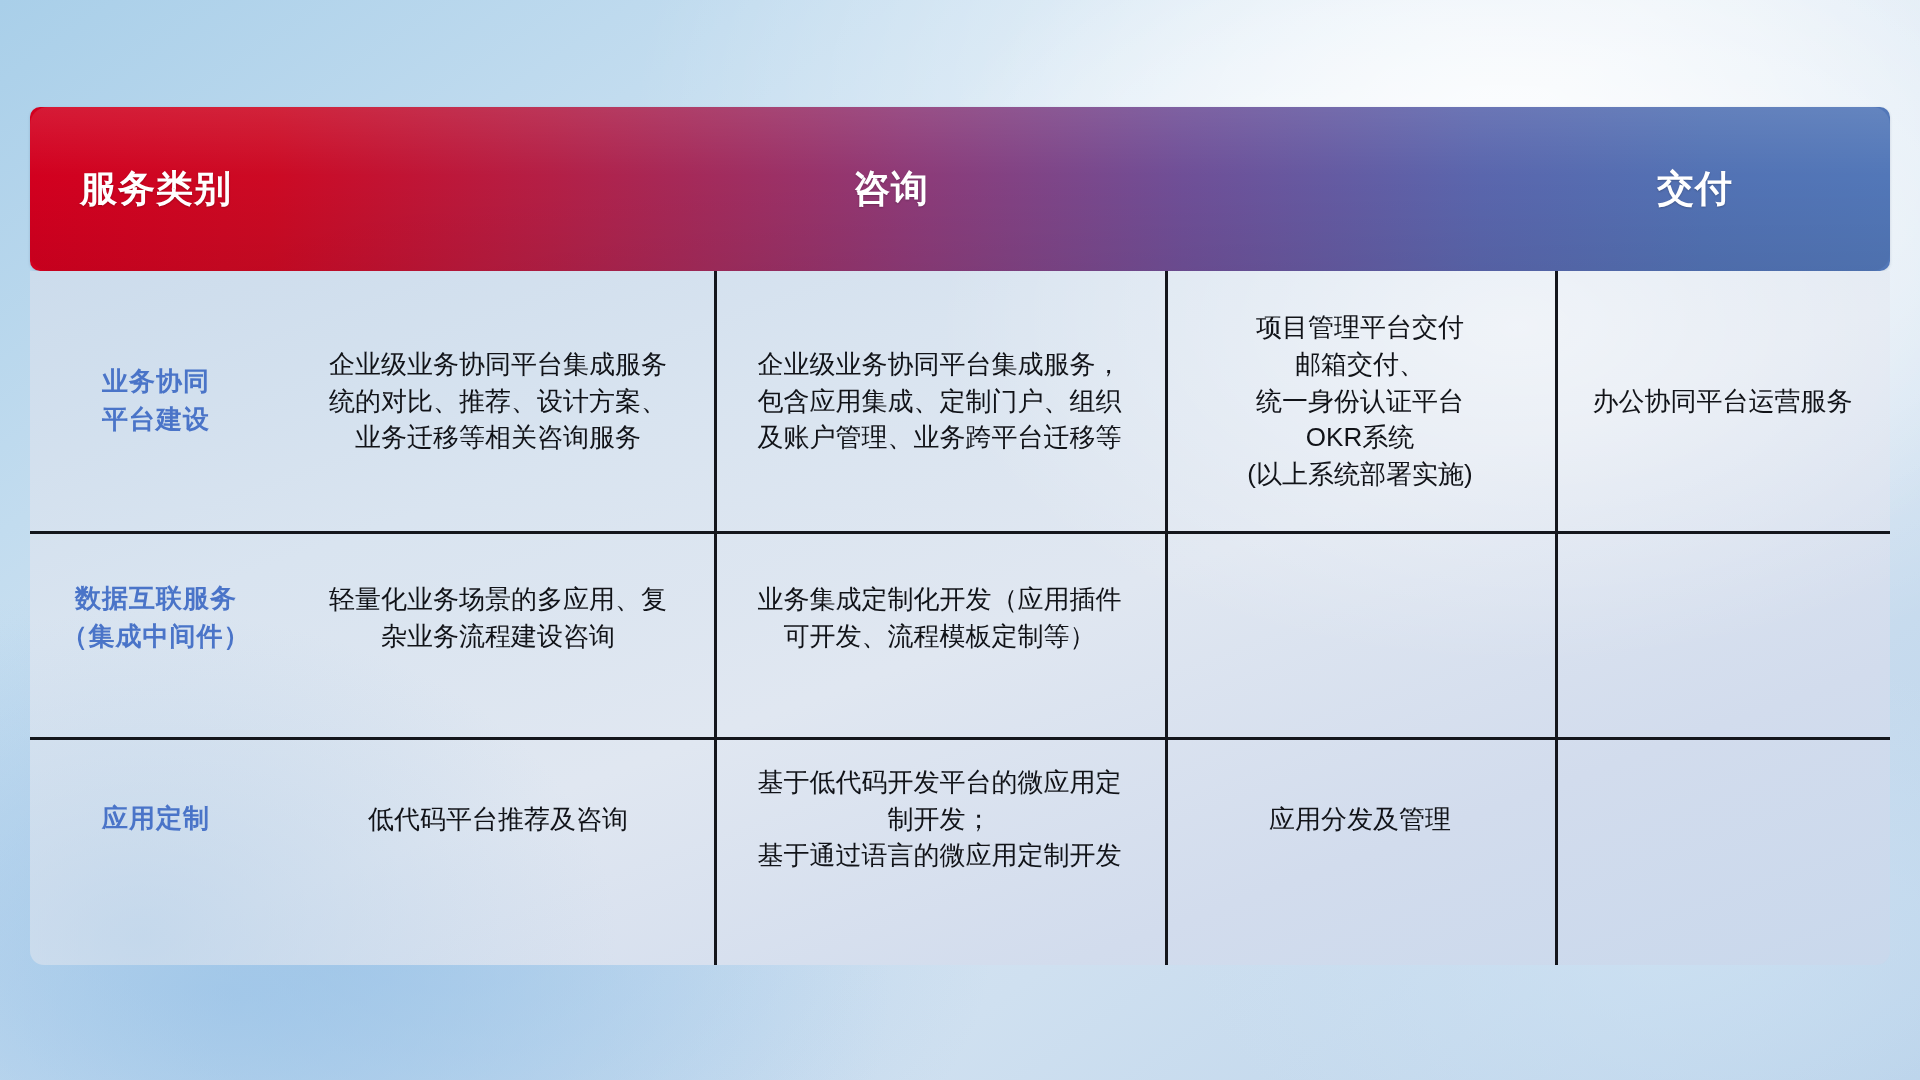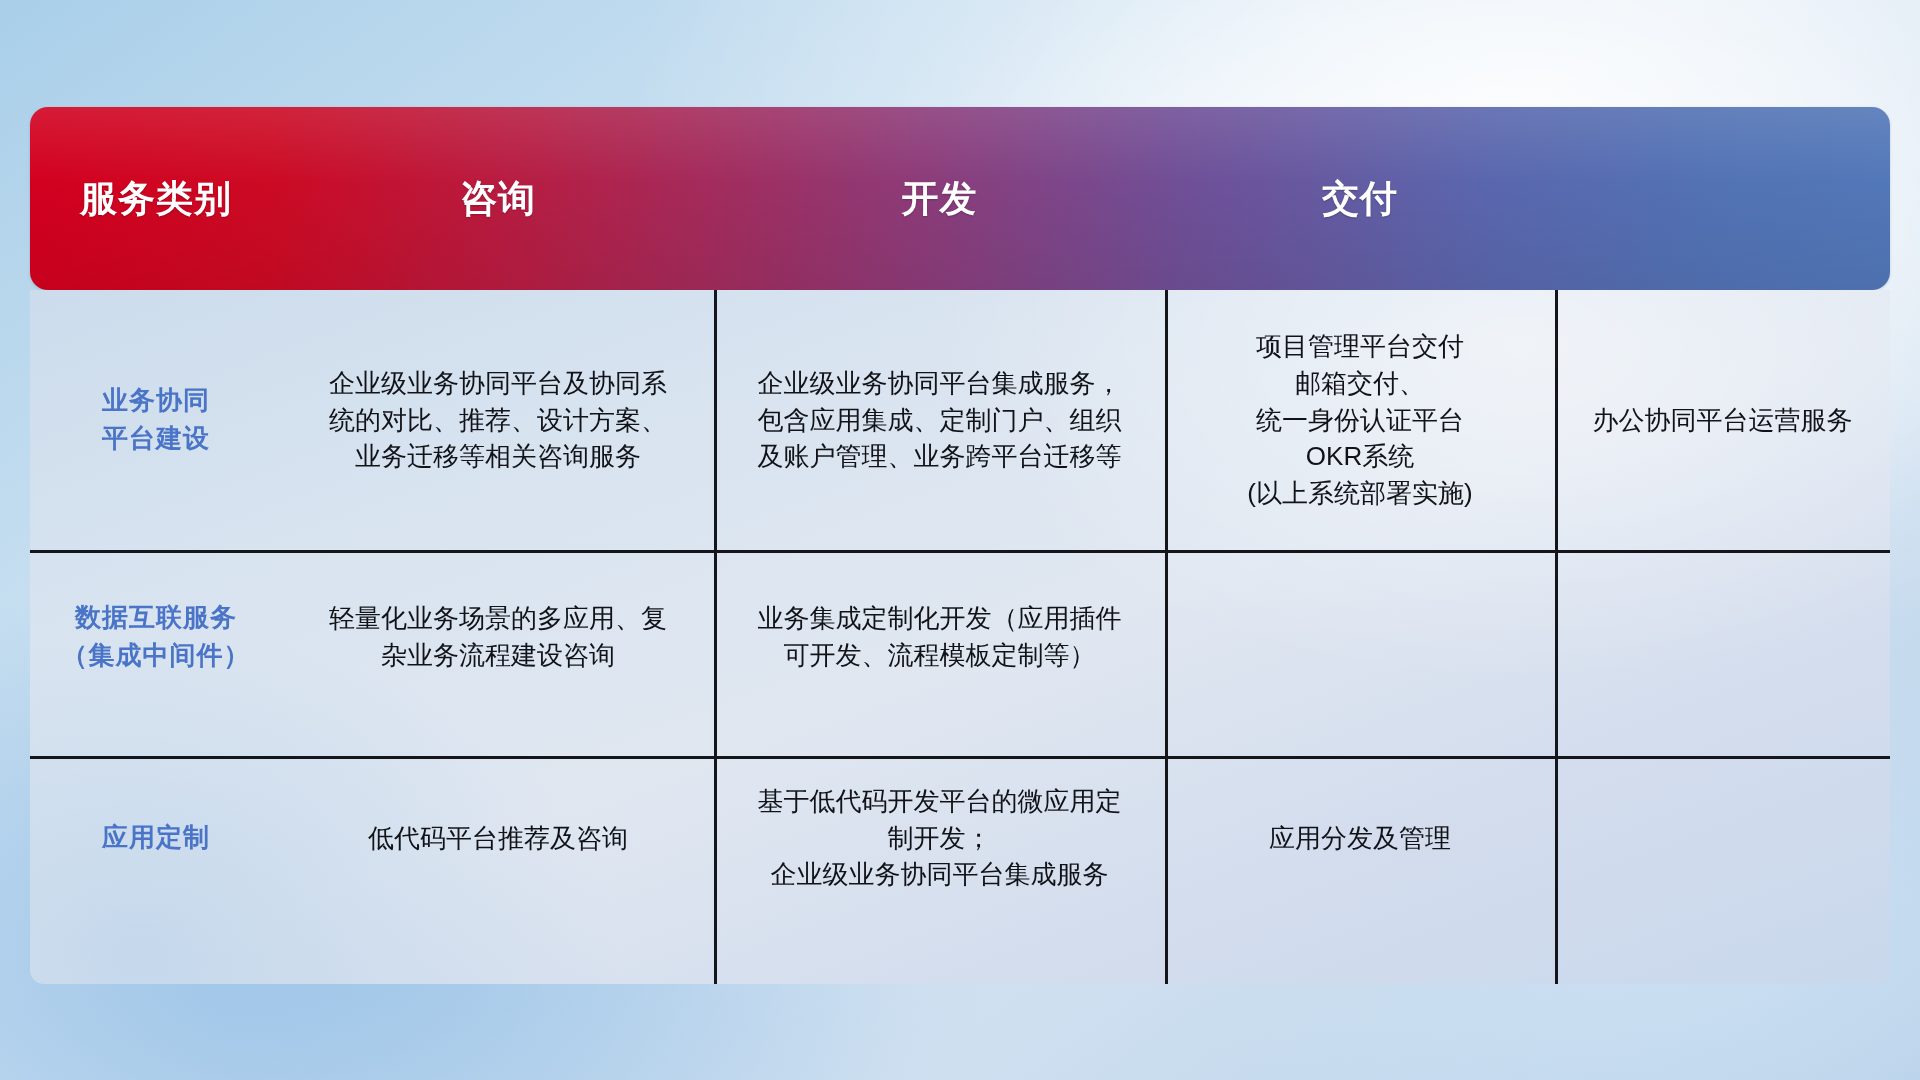--- a/index.html
+++ b/index.html
@@ -38,35 +38,36 @@
 
   
   .table-wrap {
     position: absolute;
     left: 30px;
     top: 107px;
     width: 1860px;
   }
 
   .table-header {
-    height: 183px;
-    border-radius: 18px;
+    height: 164px;
+    border-radius: 10px;
     background: linear-gradient(90deg,
         #d2001f 0%,
         #cc0a24 13%,
         #b41f46 28%,
         #8e3a77 47%,
         #6f4f97 62%,
         #5a66ad 78%,
         #5272b4 90%,
         #5277b8 100%);
     display: flex;
     align-items: center;
     position: relative;
     box-shadow: 0 1px 3px rgba(40,60,100,0.18);
+    justify-content: space-between;
   }
   .table-header::after {
     content: "";
     position: absolute;
     inset: 0;
     border-radius: 18px;
     background: linear-gradient(180deg, rgba(255,255,255,0.10) 0%, rgba(255,255,255,0) 42%, rgba(0,0,0,0.06) 100%);
     pointer-events: none;
   }
 
@@ -155,36 +156,35 @@
 
 <div class="bg-haze-a"></div>
 <div class="bg-haze-b"></div>
 <div class="bg-haze-c"></div>
 
 <div class="table-wrap">
 
   <div class="table-header">
     <div class="th c1">服务类别</div>
     <div class="th c2">咨询</div>
-    <div class="th c3">开发</div>
     <div class="th c4">交付</div>
   </div>
 
   <div class="table-body">
 
     <div class="hline hline-1"></div>
     <div class="hline hline-2"></div>
     <div class="vline vline-1"></div>
     <div class="vline vline-2"></div>
     <div class="vline vline-3"></div>
 
     <div class="row row-1">
       <div class="cell cell-label c1">业务协同
 平台建设</div>
-      <div class="cell c2">企业级业务协同平台及协同系
+      <div class="cell c2">企业级业务协同平台集成服务
 统的对比、推荐、设计方案、
 业务迁移等相关咨询服务</div>
       <div class="cell c3">企业级业务协同平台集成服务，
 包含应用集成、定制门户、组织
 及账户管理、业务跨平台迁移等</div>
       <div class="cell c4">项目管理平台交付
 邮箱交付、
 统一身份认证平台
 OKR系统
 (以上系统部署实施)</div>
@@ -200,19 +200,19 @@
 可开发、流程模板定制等）</div>
       <div class="cell c4"></div>
       <div class="cell c5"></div>
     </div>
 
     <div class="row row-3">
       <div class="cell cell-label c1">应用定制</div>
       <div class="cell c2">低代码平台推荐及咨询</div>
       <div class="cell c3">基于低代码开发平台的微应用定
 制开发；
-企业级业务协同平台集成服务</div>
+基于通过语言的微应用定制开发</div>
       <div class="cell c4">应用分发及管理</div>
       <div class="cell c5"></div>
     </div>
 
   </div>
 </div>
 
 </body></html>

